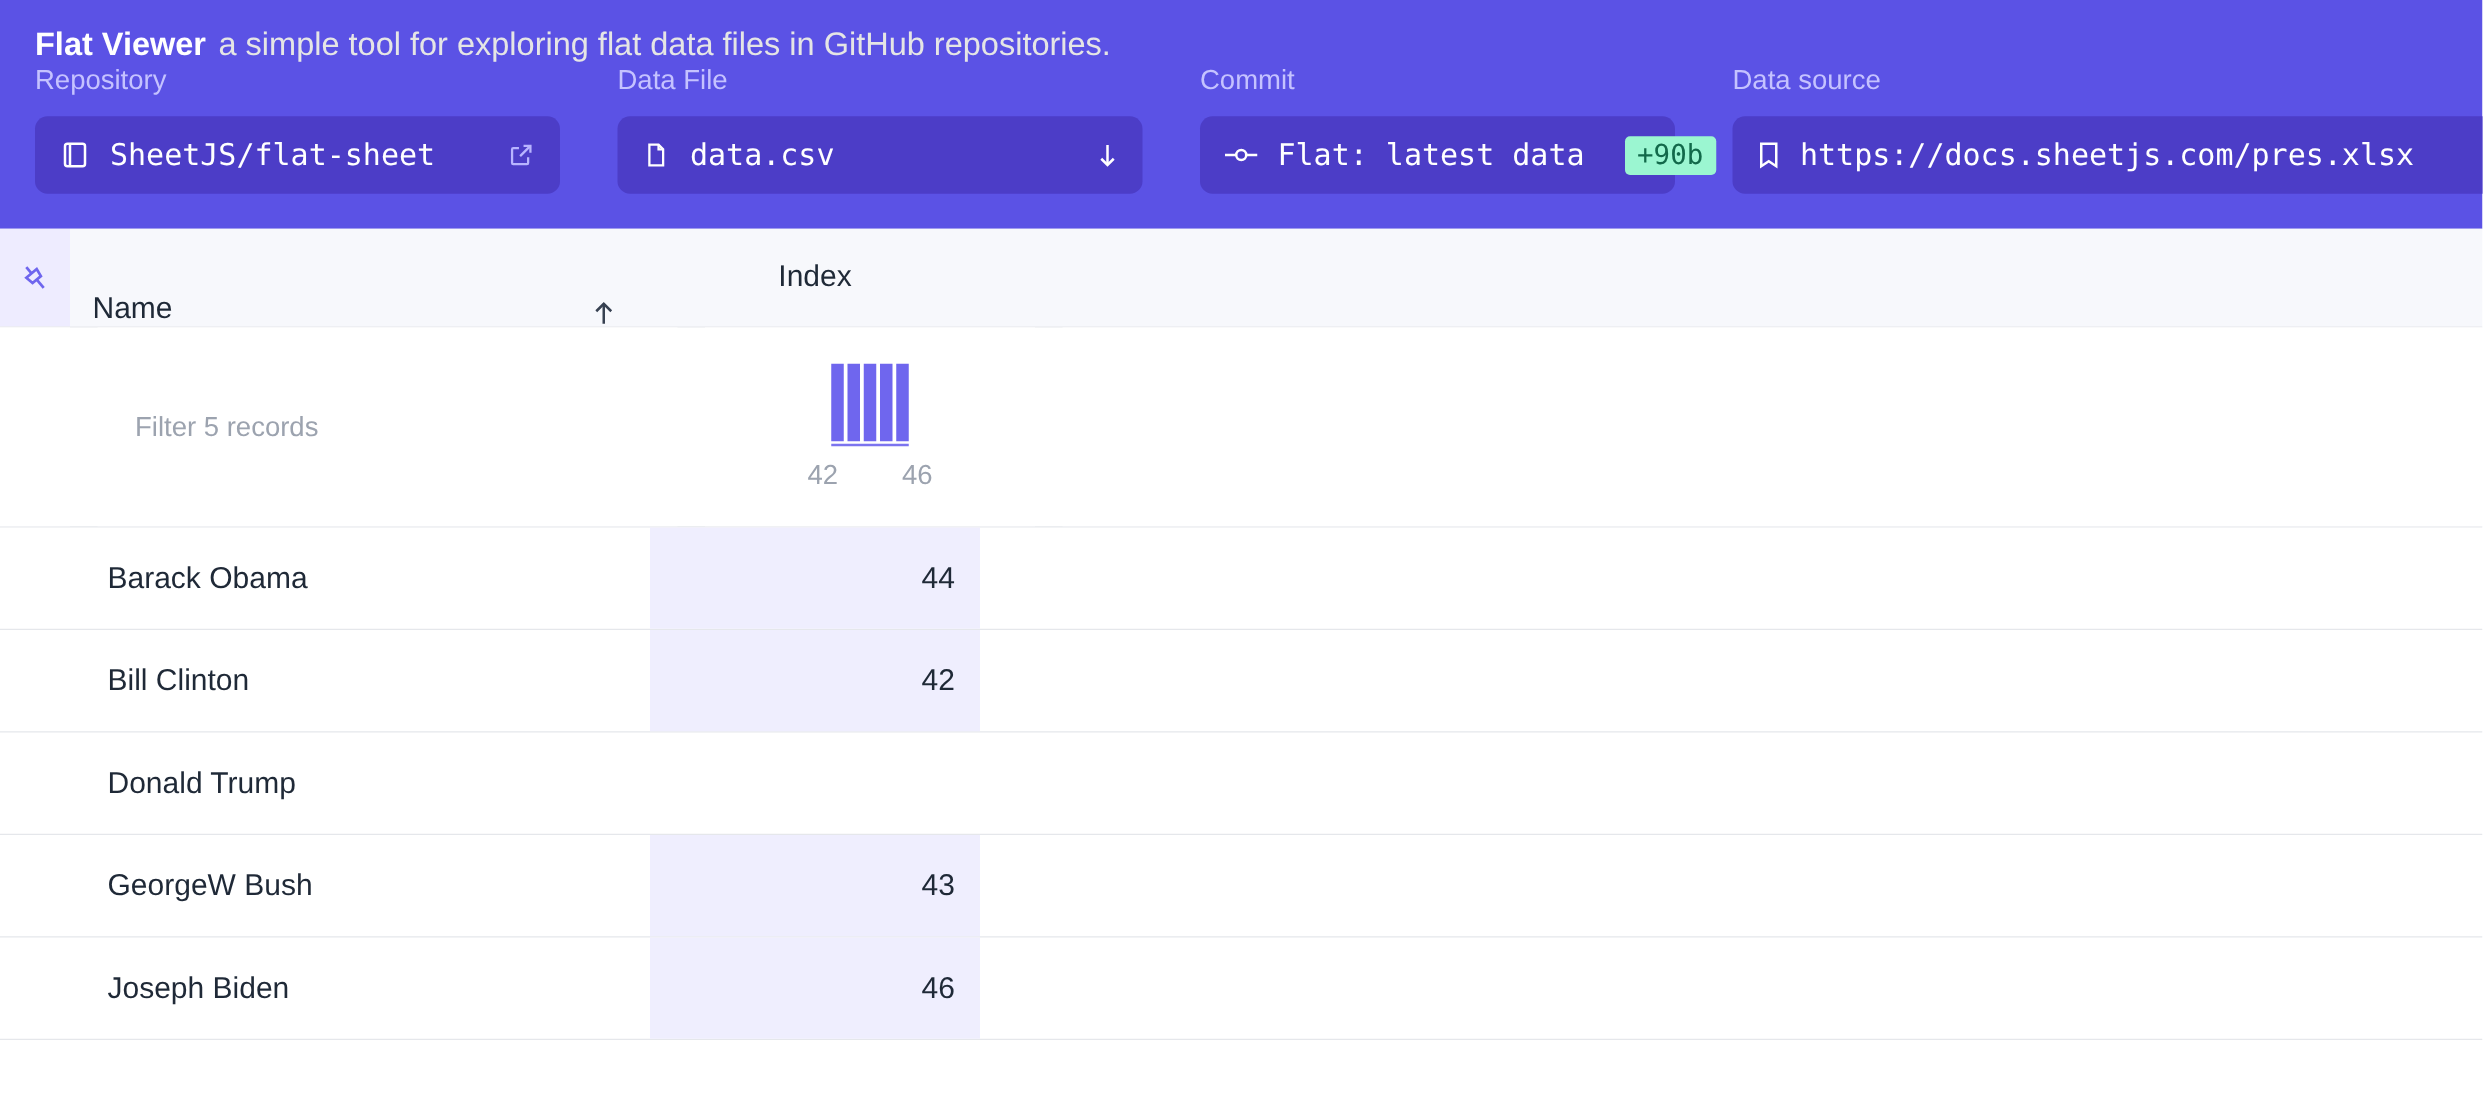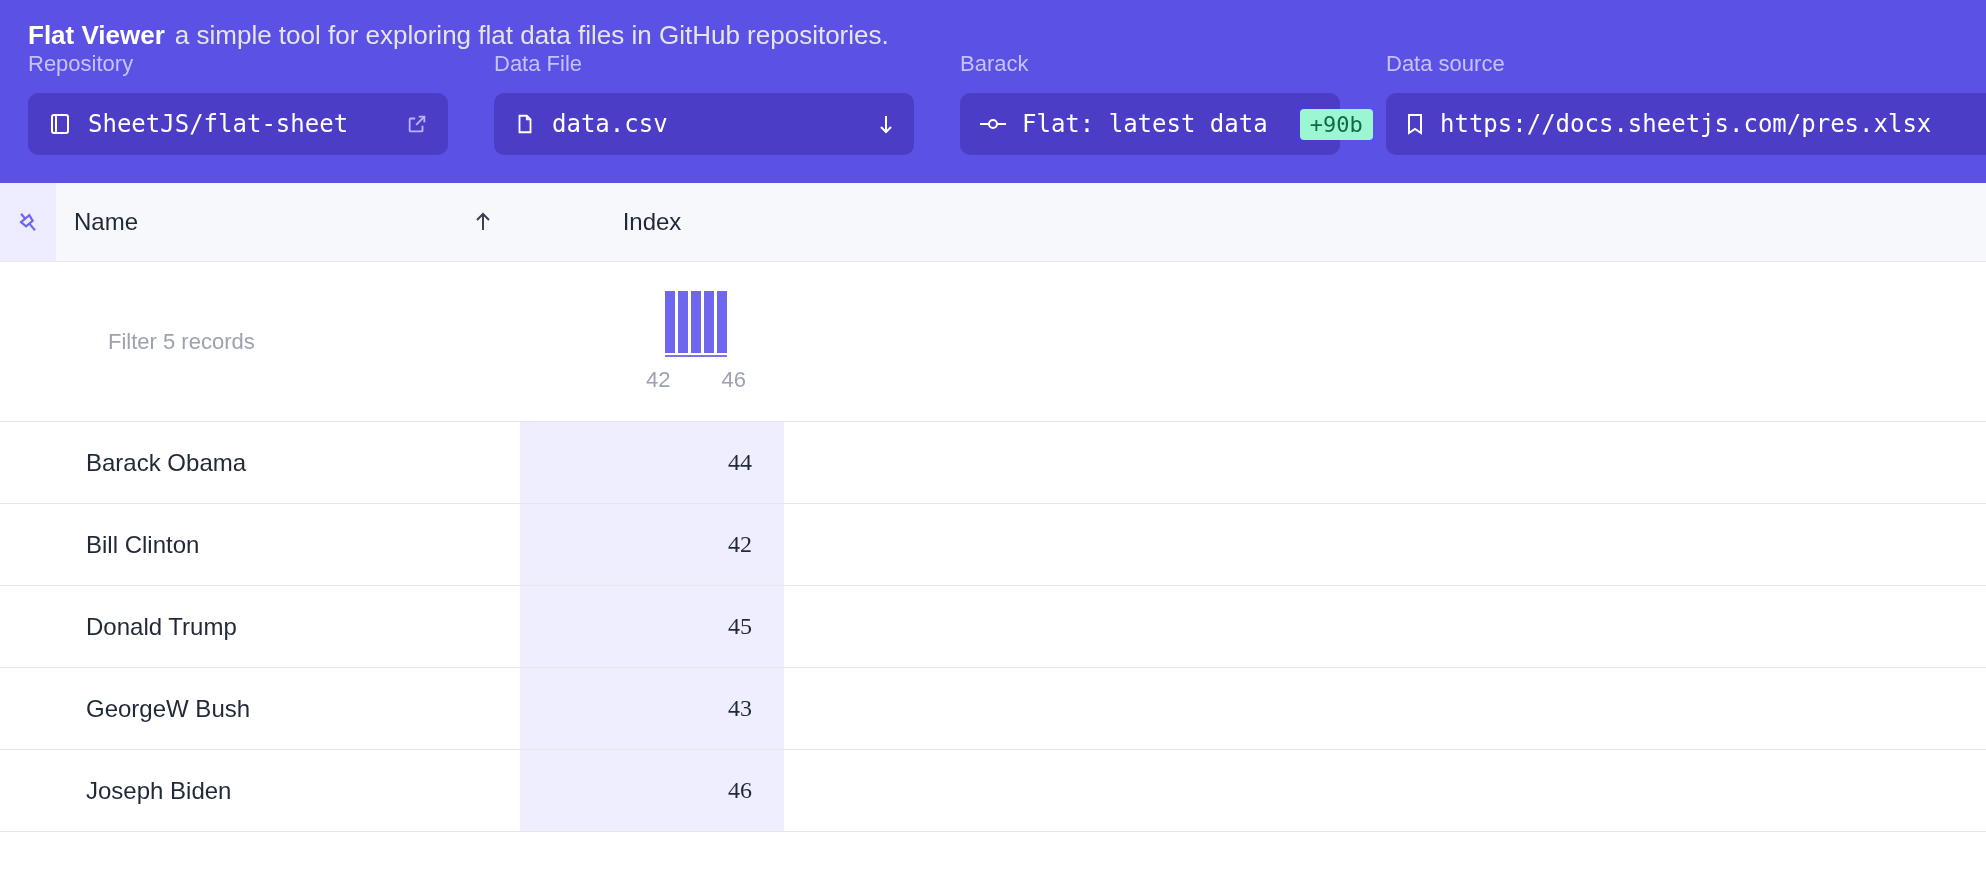--- a/index.html
+++ b/index.html
@@ -65,21 +65,21 @@
   .h-row .pin-cell { background: #eeecff; }
   .hdr {
     font-size: 24px;
     font-weight: 500;
     color: #1f2937;
     display: flex;
     align-items: center;
     height: 78px;
   }
   .pin-cell { display: flex; align-items: center; justify-content: center; }
-  .name-hdr { padding-left: 18px; justify-content: space-between; padding-right: 28px; }
+  .name-hdr { padding-left: 18px; justify-content: space-between; padding-right: 28px; align-items: flex-end; }
   .index-hdr { justify-content: center; }
   .filter-row { height: 160px; gap: 22px; }
   .filter-row .cell { background: #fff; }
   .filter-input {
     width: 100%;
     height: 100%;
     border: none;
     outline: none;
     font-size: 22px;
     color: #111827;
@@ -107,21 +107,21 @@
   .hist-range {
     display: flex;
     width: 100px;
     justify-content: space-between;
     font-size: 22px;
     color: #9ca3af;
   }
   .data-row { height: 82px; }
   .data-row .cell { display: flex; align-items: center; font-size: 24px; color: #1f2937; }
   .data-row .name-cell { padding-left: 30px; }
-  .data-row .index-cell { justify-content: flex-end; padding-right: 32px; background: #efeefe; font-variant-numeric: tabular-nums; font-family: Liberation Serif, serif; }
+  .data-row .index-cell { justify-content: flex-end; padding-right: 20px; background: #efeefe; font-variant-numeric: tabular-nums; }
   .sort-arrow { color: #374151; }
   svg { display: block; }
 </style>
 </head>
 <body>
 
 <div class="header">
   <div class="title-row">
     <span class="app-title">Flat Viewer</span>
     <span class="app-subtitle">a simple tool for exploring flat data files in GitHub repositories.</span>
@@ -164,21 +164,21 @@
         <span class="icon">
           <svg width="16" height="20" viewBox="0 0 16 20" fill="none" stroke="#fff" stroke-width="2">
               <path d="M8 2v16"></path>
               <path d="M3 13l5 5 5-5"></path>
             </svg>
         </span>
       </div>
     </div>
 
     <div class="picker">
-      <span class="picker-label">Barack</span>
+      <span class="picker-label">Commit</span>
       <div class="picker-pill" style="width:380px">
         <span class="icon">
           <svg width="26" height="16" viewBox="0 0 26 16" fill="none" stroke="#fff" stroke-width="2">
               <circle cx="13" cy="8" r="4"></circle>
               <path d="M0 8h9"></path>
               <path d="M17 8h9"></path>
             </svg>
         </span>
         <span>Flat: latest data</span>
         <span class="grow"></span>
@@ -256,21 +256,20 @@
   </div>
   <div class="row data-row">
     <div class="cell"></div>
     <div class="cell name-cell">Bill Clinton</div>
     <div class="cell index-cell">42</div>
     <div class="cell"></div>
   </div>
   <div class="row data-row">
     <div class="cell"></div>
     <div class="cell name-cell">Donald Trump</div>
-    <div class="cell index-cell">45</div>
     <div class="cell"></div>
   </div>
   <div class="row data-row">
     <div class="cell"></div>
     <div class="cell name-cell">GeorgeW Bush</div>
     <div class="cell index-cell">43</div>
     <div class="cell"></div>
   </div>
   <div class="row data-row">
     <div class="cell"></div>

